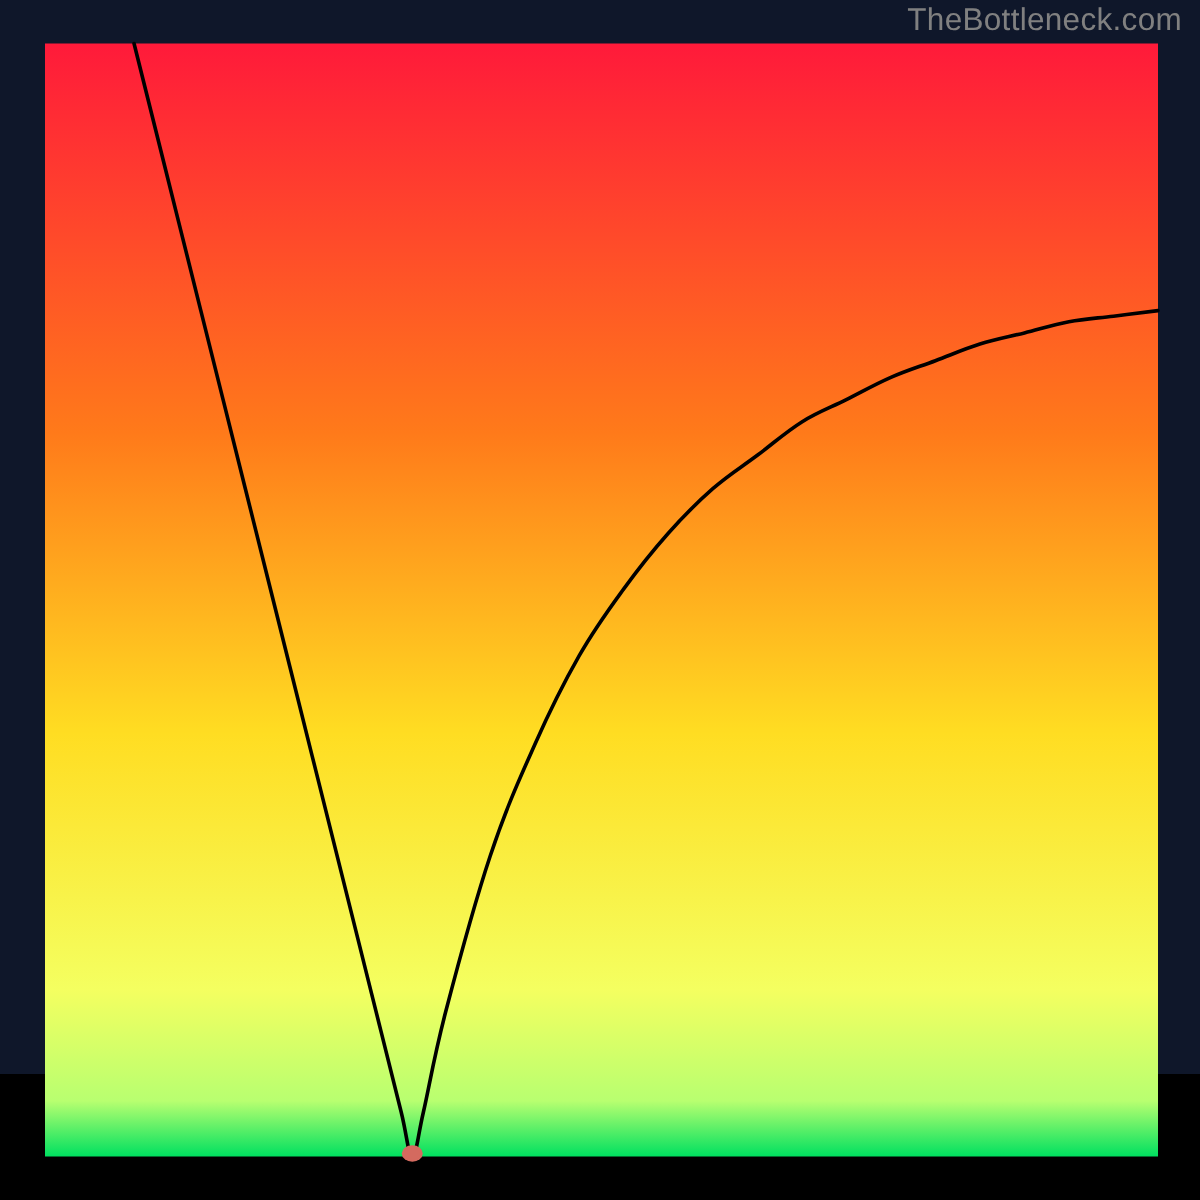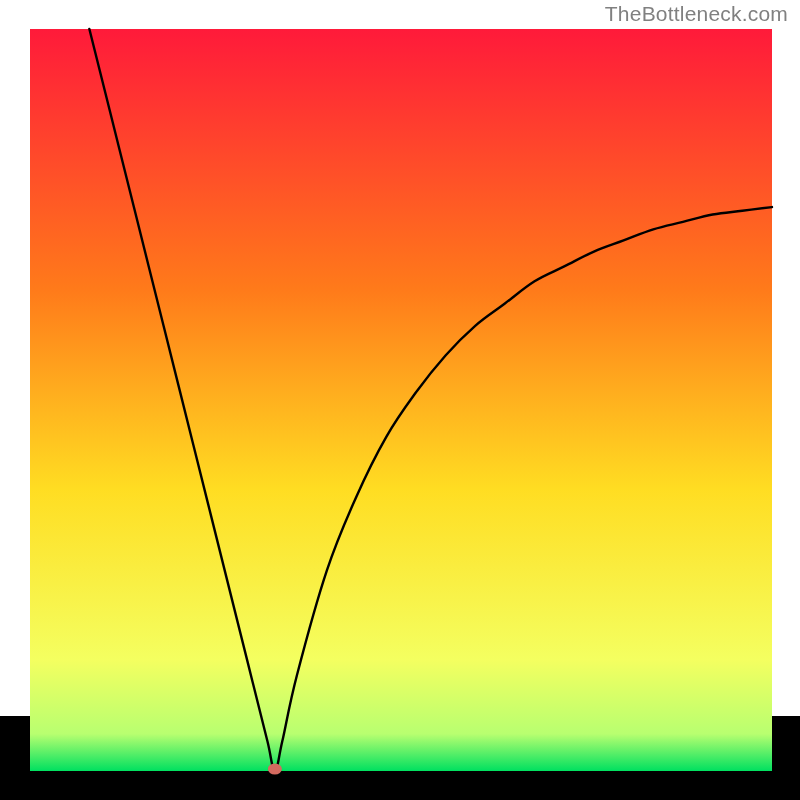--- a/index.html
+++ b/index.html
@@ -8,21 +8,21 @@
     width: 800px;
     height: 800px;
     background: #000;
     overflow: hidden;
     font-family: Arial, Helvetica, sans-serif;
   }
   .frame {
     position: relative;
     width: 800px;
     height: 716px;
-    background: #ffffff;
+    background: #0f172a;
   }
   .watermark {
     position: absolute;
     top: 2px;
     right: 12px;
     color: #808080;
     font-size: 21px;
     font-weight: 500;
     letter-spacing: 0.2px;
     z-index: 20;

